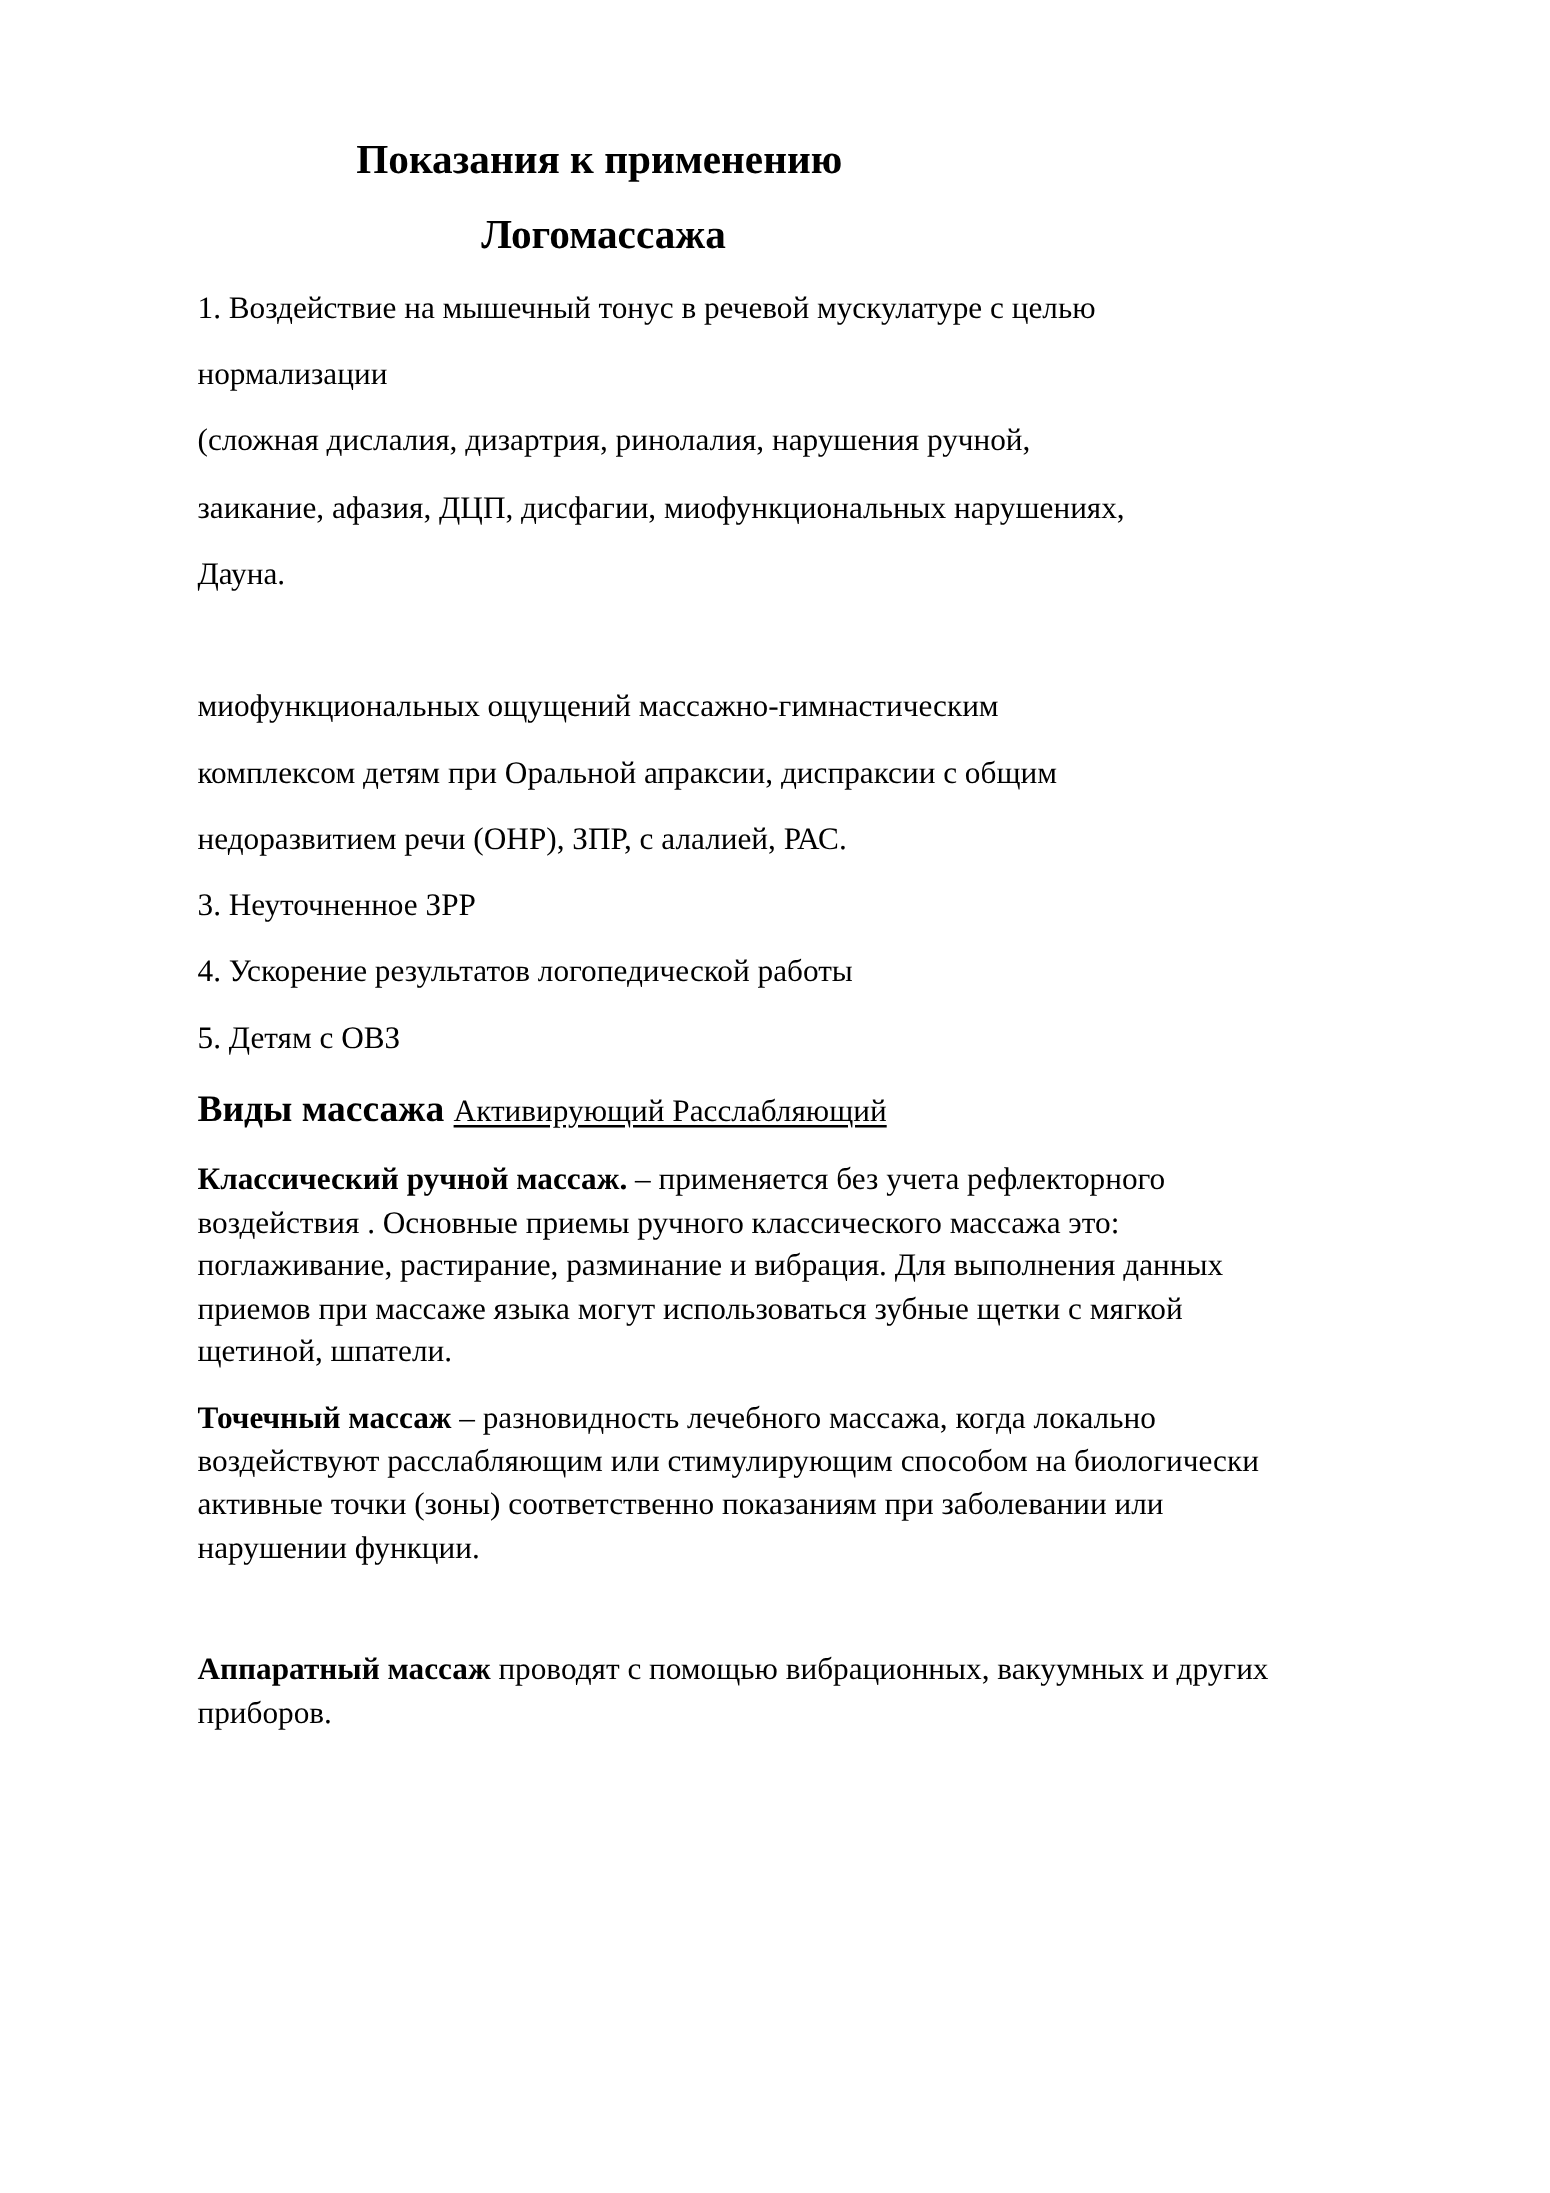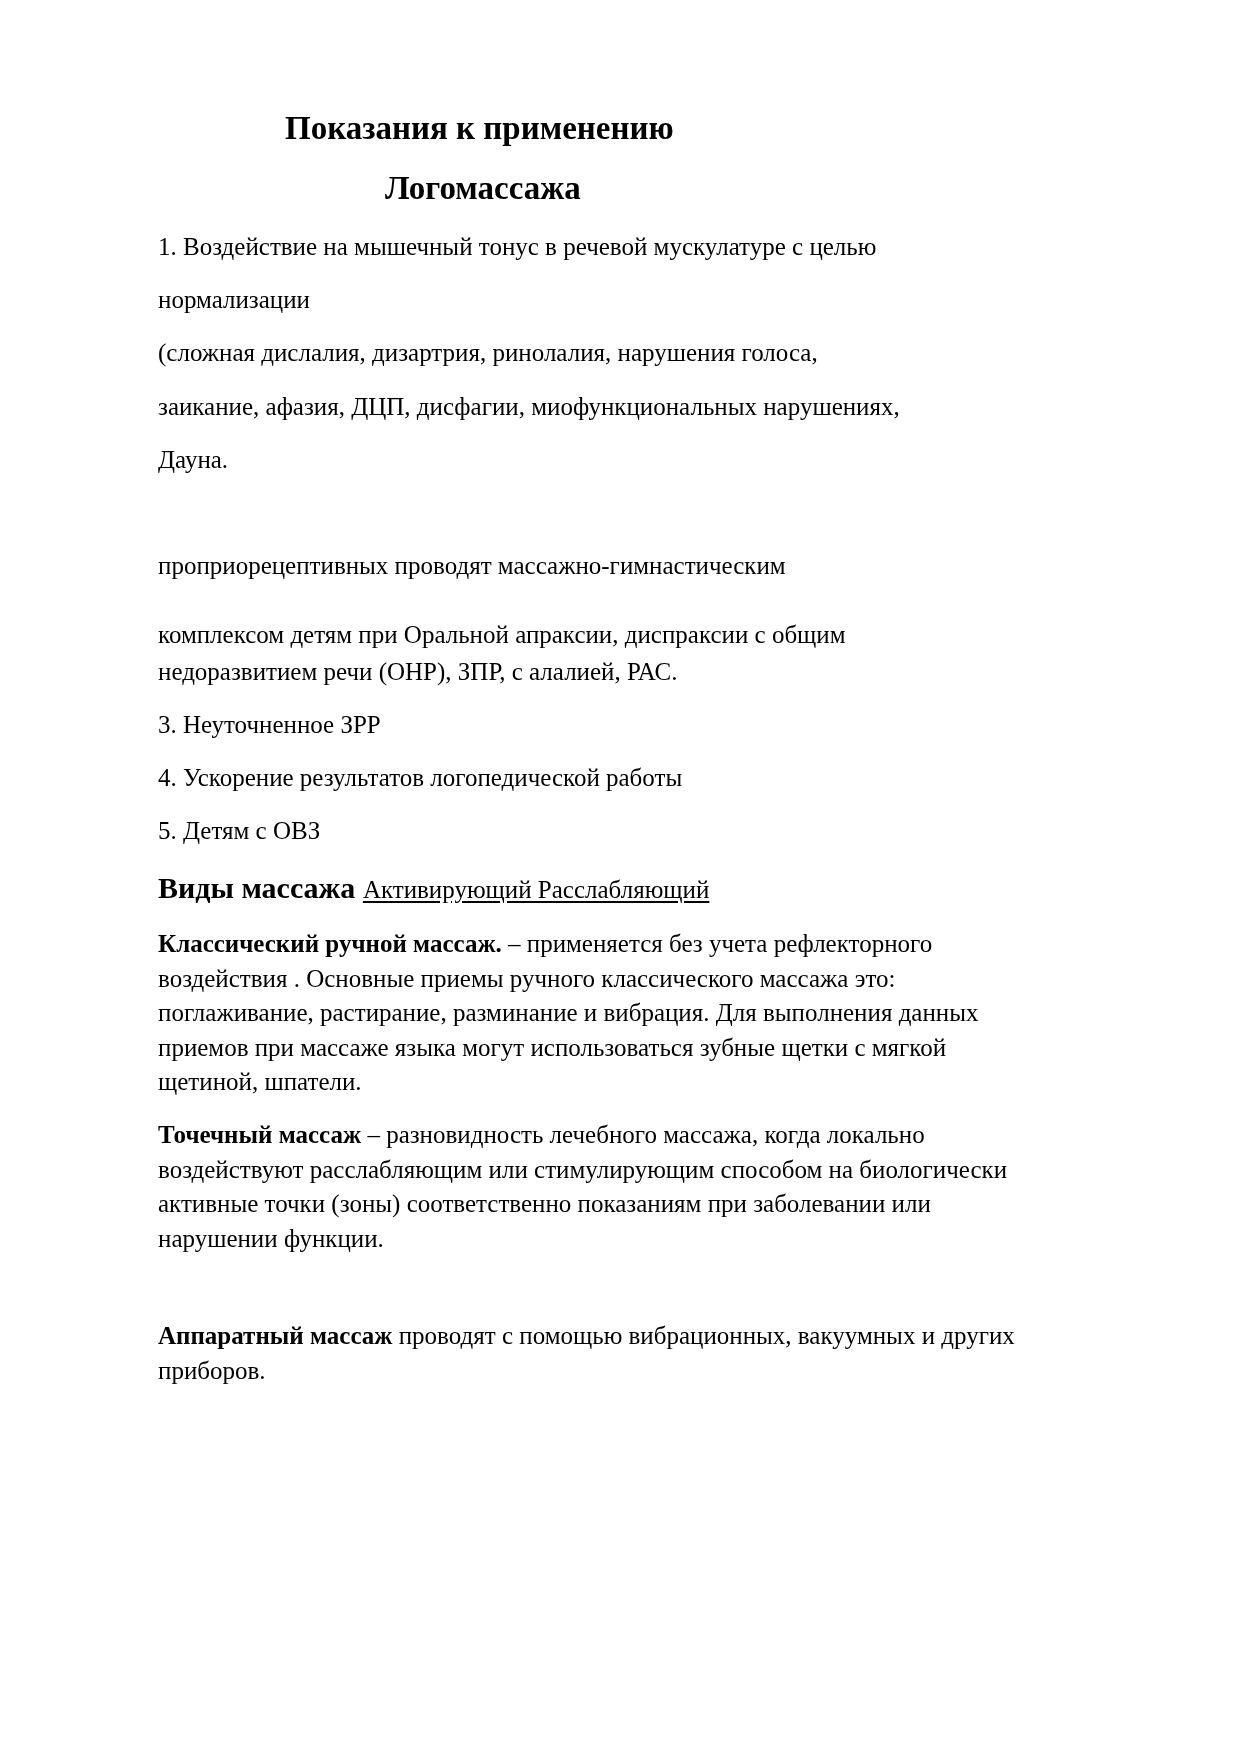--- a/index.html
+++ b/index.html
@@ -75,25 +75,25 @@
 </head>
 <body>
 
 <div class="page">
 
   <div id="title1" class="title-line">Показания к применению</div>
   <div id="title2" class="title-line">Логомассажа</div>
 
   <div class="line" style="top:232px;">1. Воздействие на мышечный тонус в речевой мускулатуре с целью</div>
   <div class="line" style="top:285px;">нормализации</div>
-  <div class="line" style="top:338px;">(сложная дислалия, дизартрия, ринолалия, нарушения голоса,</div>
+  <div class="line" style="top:338px;">(сложная дислалия, дизартрия, ринолалия, нарушения ручной,</div>
   <div class="line" style="top:392px;">заикание, афазия, ДЦП, дисфагии, миофункциональных нарушениях,</div>
   <div class="line" style="top:445px;">Дауна.</div>
-  <div class="line" style="top:551px;">проприорецептивных проводят массажно-гимнастическим</div>
-  <div class="line" style="top:604px;margin-top:16px;">комплексом детям при Оральной апраксии, диспраксии с общим</div>
+  <div class="line" style="top:551px;">миофункциональных ощущений массажно-гимнастическим</div>
+  <div class="line" style="top:604px;">комплексом детям при Оральной апраксии, диспраксии с общим</div>
   <div class="line" style="top:657px;">недоразвитием речи (ОНР), ЗПР, с алалией, РАС.</div>
   <div class="line" style="top:710px;">3. Неуточненное ЗРР</div>
   <div class="line" style="top:763px;">4. Ускорение результатов логопедической работы</div>
   <div class="line" style="top:816px;">5. Детям с ОВЗ</div>
 
   <div class="heading2">
     <span class="bold">Виды массажа</span>
     <span class="under">Активирующий Расслабляющий</span>
   </div>
 

